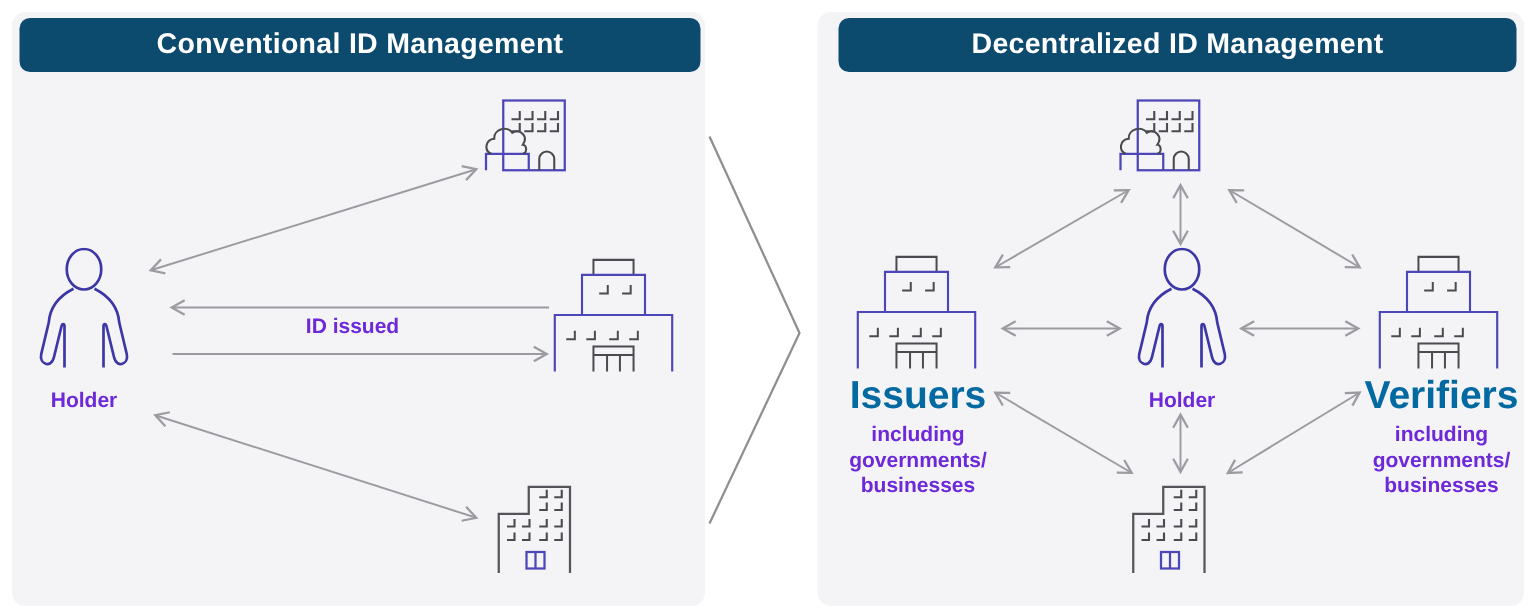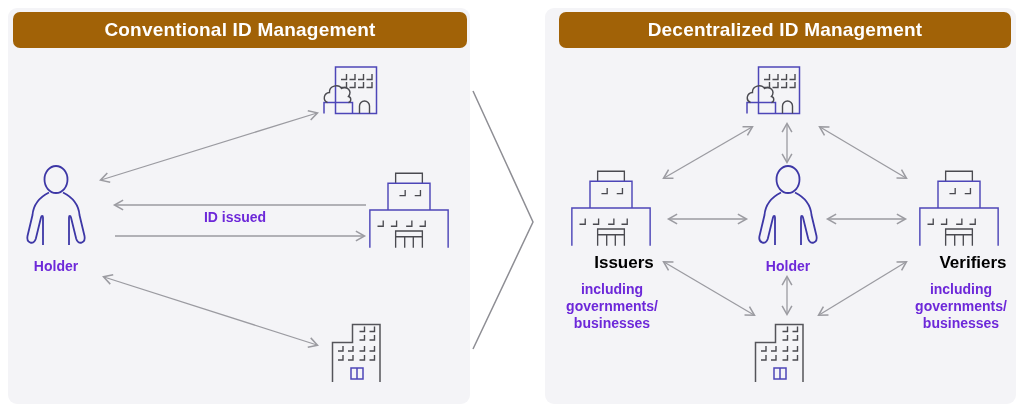--- a/index.html
+++ b/index.html
@@ -4,32 +4,32 @@
 <style>
   html,body{margin:0;padding:0;background:#ffffff;}
   .stage{
     position:relative;width:1024px;height:410px;overflow:hidden;
     background:#ffffff;
     font-family:"Liberation Sans","DejaVu Sans",sans-serif;
   }
   .art{position:absolute;left:0;top:0;width:1024px;height:410px;display:block;}
   .hdr{
     position:absolute;top:12px;height:36px;border-radius:7px;
-    background:#a16207;color:#ffffff;
+    background:#0c4a6e;color:#ffffff;
     display:flex;align-items:center;justify-content:center;
     font-size:19px;font-weight:bold;letter-spacing:.2px;
   }
   .hdr-left{left:13px;width:454px;}
   .hdr-right{left:559px;width:452px;}
   .lbl{
     position:absolute;transform:translateX(-50%);
     text-align:center;font-weight:bold;color:#6d28d9;
     font-size:14px;line-height:16px;white-space:nowrap;
   }
-  .lbl-navy{font-size:17px;line-height:22px;color:#000000;margin-left:12px;}
+  .lbl-navy{font-size:26px;line-height:22px;color:#0369a1;}
   .sub{line-height:17px;}
   
   .arrow{stroke:#9b9ba1;stroke-width:1.3;fill:none;}
   .chev{stroke:#8e8e94;stroke-width:1.5;fill:none;}
   .blue{stroke:#4d46b8;fill:none;stroke-width:1.5;}
   .indigo{stroke:#3d37a6;fill:none;stroke-width:1.8;}
   .gray{stroke:#4a4a50;fill:none;stroke-width:1.4;}
   .dk{stroke:#54545a;fill:none;stroke-width:1.5;}
 </style>
 </head>

